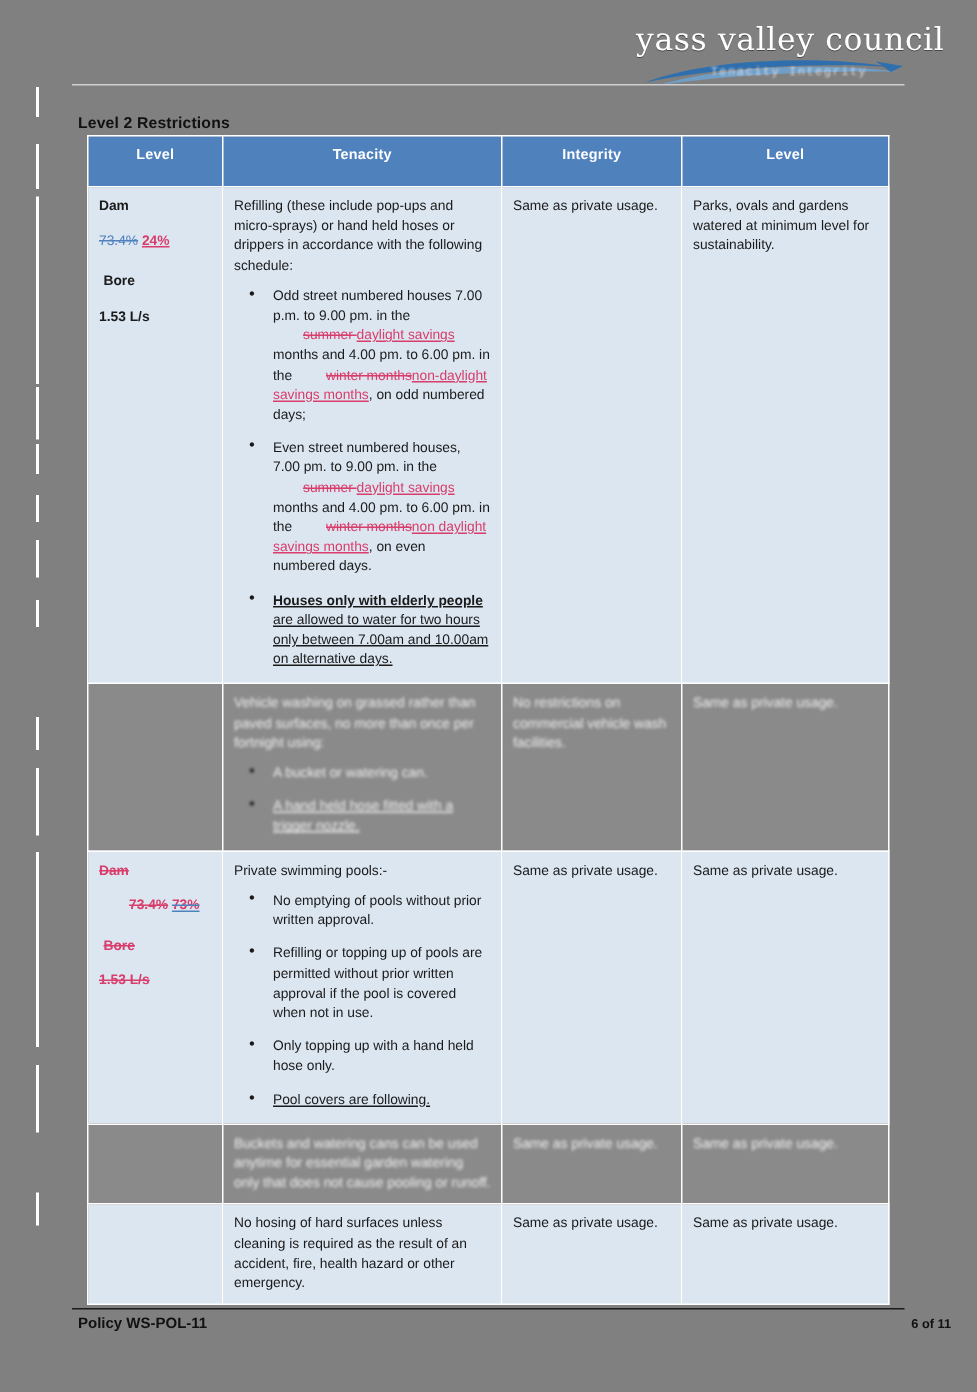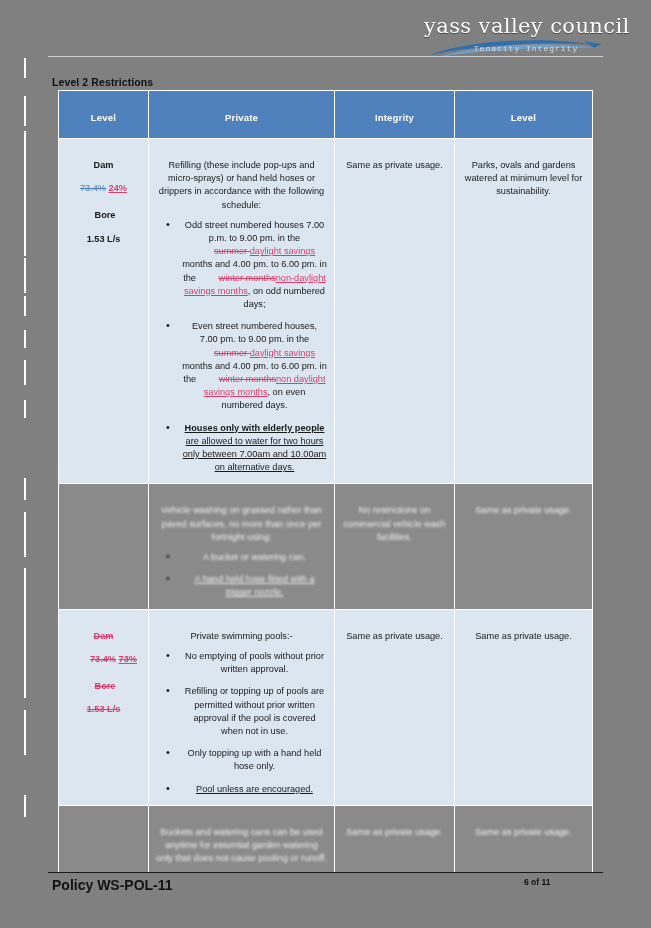--- a/index.html
+++ b/index.html
@@ -43,32 +43,32 @@
 
   
   .chbar{position:absolute;left:24px;width:2px;background:#ffffff;}
 
   
   .tbl{
     position:absolute;left:58px;top:90px;width:534px;
     border-collapse:collapse;table-layout:fixed;
     font-size:9.2px;color:#1a1a1a;line-height:13.2px;
   }
-  .tbl td,.tbl th{vertical-align:top;padding:20px 7px 7px 7px;border:1px solid #ffffff;}
+  .tbl td,.tbl th{vertical-align:top;padding:6px 7px 7px 7px;border:1px solid #ffffff;}
   col.c-level{width:90px;}
   col.c-private{width:186px;}
   col.c-comm{width:120px;}
   col.c-public{width:138px;}
 
   thead th{
     background:#4f81bd;color:#ffffff;font-size:9.6px;font-weight:700;
     text-align:center;height:20px;padding:7px 4px;border-color:#ffffff;
     letter-spacing:.15px;
   }
-  tbody td{background:#dce6f1;text-align:center;}
+  tbody td{background:#dce6f1;}
 
   ul.bl{margin:7px 0 0 0;padding:0 0 0 15px;list-style:none;}
   ul.bl li{position:relative;margin:0 0 9px 0;padding-left:11px;}
   ul.bl li:last-child{margin-bottom:2px;text-decoration:underline;}
   ul.bl li::before{
     content:"\2022";position:absolute;left:-5px;top:-1px;font-size:11px;color:#1a1a1a;
   }
   p{margin:0;}
   p+p{margin-top:10px;}
 
@@ -82,22 +82,22 @@
   .ins-blue{color:#d93d6b;text-decoration:underline;text-decoration-color:#4f81bd;}
   .delrow{color:#d93d6b;text-decoration:line-through;font-weight:700;}
 
   
   .blur{filter:blur(1.15px);opacity:.97;}
   .blur-bg{background:#8a8a8a !important;color:#f2f2f2;}
   .blur-bg2{background:#8a8a8a !important;color:#f4f4f4;}
 
   
   .footer-rule{position:absolute;left:48px;top:872px;width:555px;height:1px;background:#1a1a1a;}
-  .foot-left{position:absolute;left:52px;top:877px;font-size:14px;font-weight:700;color:#111;filter:blur(.4px);}
-  .foot-right{position:absolute;left:524px;top:877px;font-size:8.5px;font-weight:700;color:#111;filter:blur(.4px);width:66px;}
+  .foot-left{position:absolute;left:52px;top:877px;font-size:10px;font-weight:700;color:#111;filter:blur(.4px);}
+  .foot-right{position:absolute;left:568px;top:877px;font-size:8.5px;font-weight:700;color:#111;filter:blur(.4px);text-align:right;width:66px;}
 </style>
 </head>
 <body>
 
 <div class="page">
 
   <div class="logo-block">
     <div class="logo-text">yass valley council</div>
     <svg class="logo-swoosh" viewBox="0 0 180 22">
       <path d="M6 19 C 50 2, 130 1, 172 9 C 140 6, 60 7, 6 19 Z" fill="#2f6fad"></path>
@@ -127,21 +127,21 @@
   <table class="tbl">
     <colgroup>
       <col class="c-level">
         <col class="c-private">
         <col class="c-comm">
         <col class="c-public">
     </colgroup>
     <thead>
       <tr>
         <th>Level</th>
-        <th>Private</th>
+        <th>Tenacity</th>
         <th>Integrity</th>
         <th>Level</th>
       </tr>
     </thead>
     <tbody>
 
       <tr>
         <td>
           <p class="b">Dam</p>
           <p>
@@ -194,41 +194,47 @@
           <p class="delrow" style="padding-left:3px">Bore</p>
           <p class="delrow">1.53 L/s</p>
         </td>
 
         <td>
           <p>Private swimming pools:-</p>
           <ul class="bl">
             <li>No emptying of pools without prior written approval.</li>
             <li>Refilling or topping up of pools are permitted without prior written approval if the pool is covered when not in use.</li>
             <li>Only topping up with a hand held hose only.</li>
-            <li>Pool unless are encouraged.</li>
+            <li>Pool covers are following.</li>
           </ul>
         </td>
 
         <td>Same as private usage.</td>
         <td>Same as private usage.</td>
       </tr>
 
       <tr>
         <td class="blur-bg2"></td>
         <td class="blur-bg2">
           <div class="blur">Buckets and watering cans can be used anytime for essential garden watering only that does not cause pooling or runoff.</div>
         </td>
         <td class="blur-bg2">
           <div class="blur">Same as private usage.</div>
         </td>
         <td class="blur-bg2">
           <div class="blur">Same as private usage.</div>
         </td>
       </tr>
 
+      <tr>
+        <td></td>
+        <td>No hosing of hard surfaces unless cleaning is required as the result of an accident, fire, health hazard or other emergency.</td>
+        <td>Same as private usage.</td>
+        <td>Same as private usage.</td>
+      </tr>
 
     </tbody>
   </table>
 
   <div class="footer-rule"></div>
   <div class="foot-left">Policy WS-POL-11</div>
   <div class="foot-right">6 of 11</div>
 
 </div>
 

